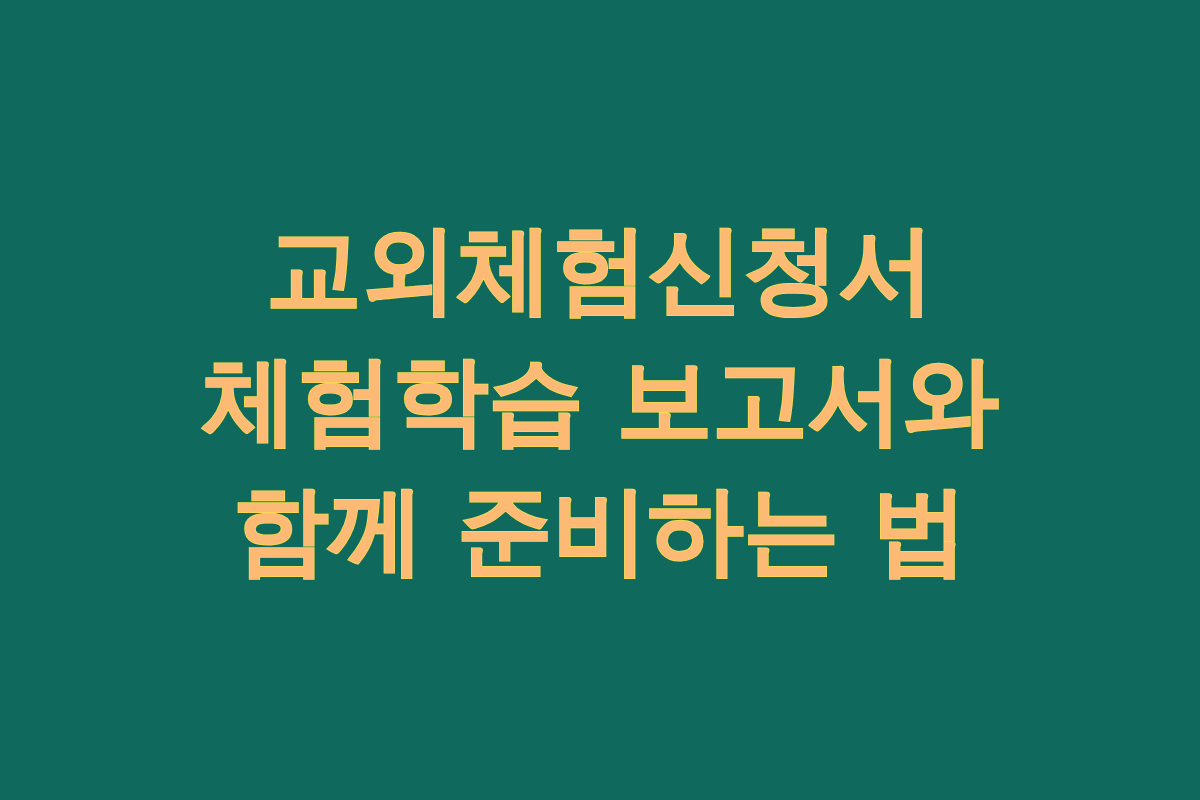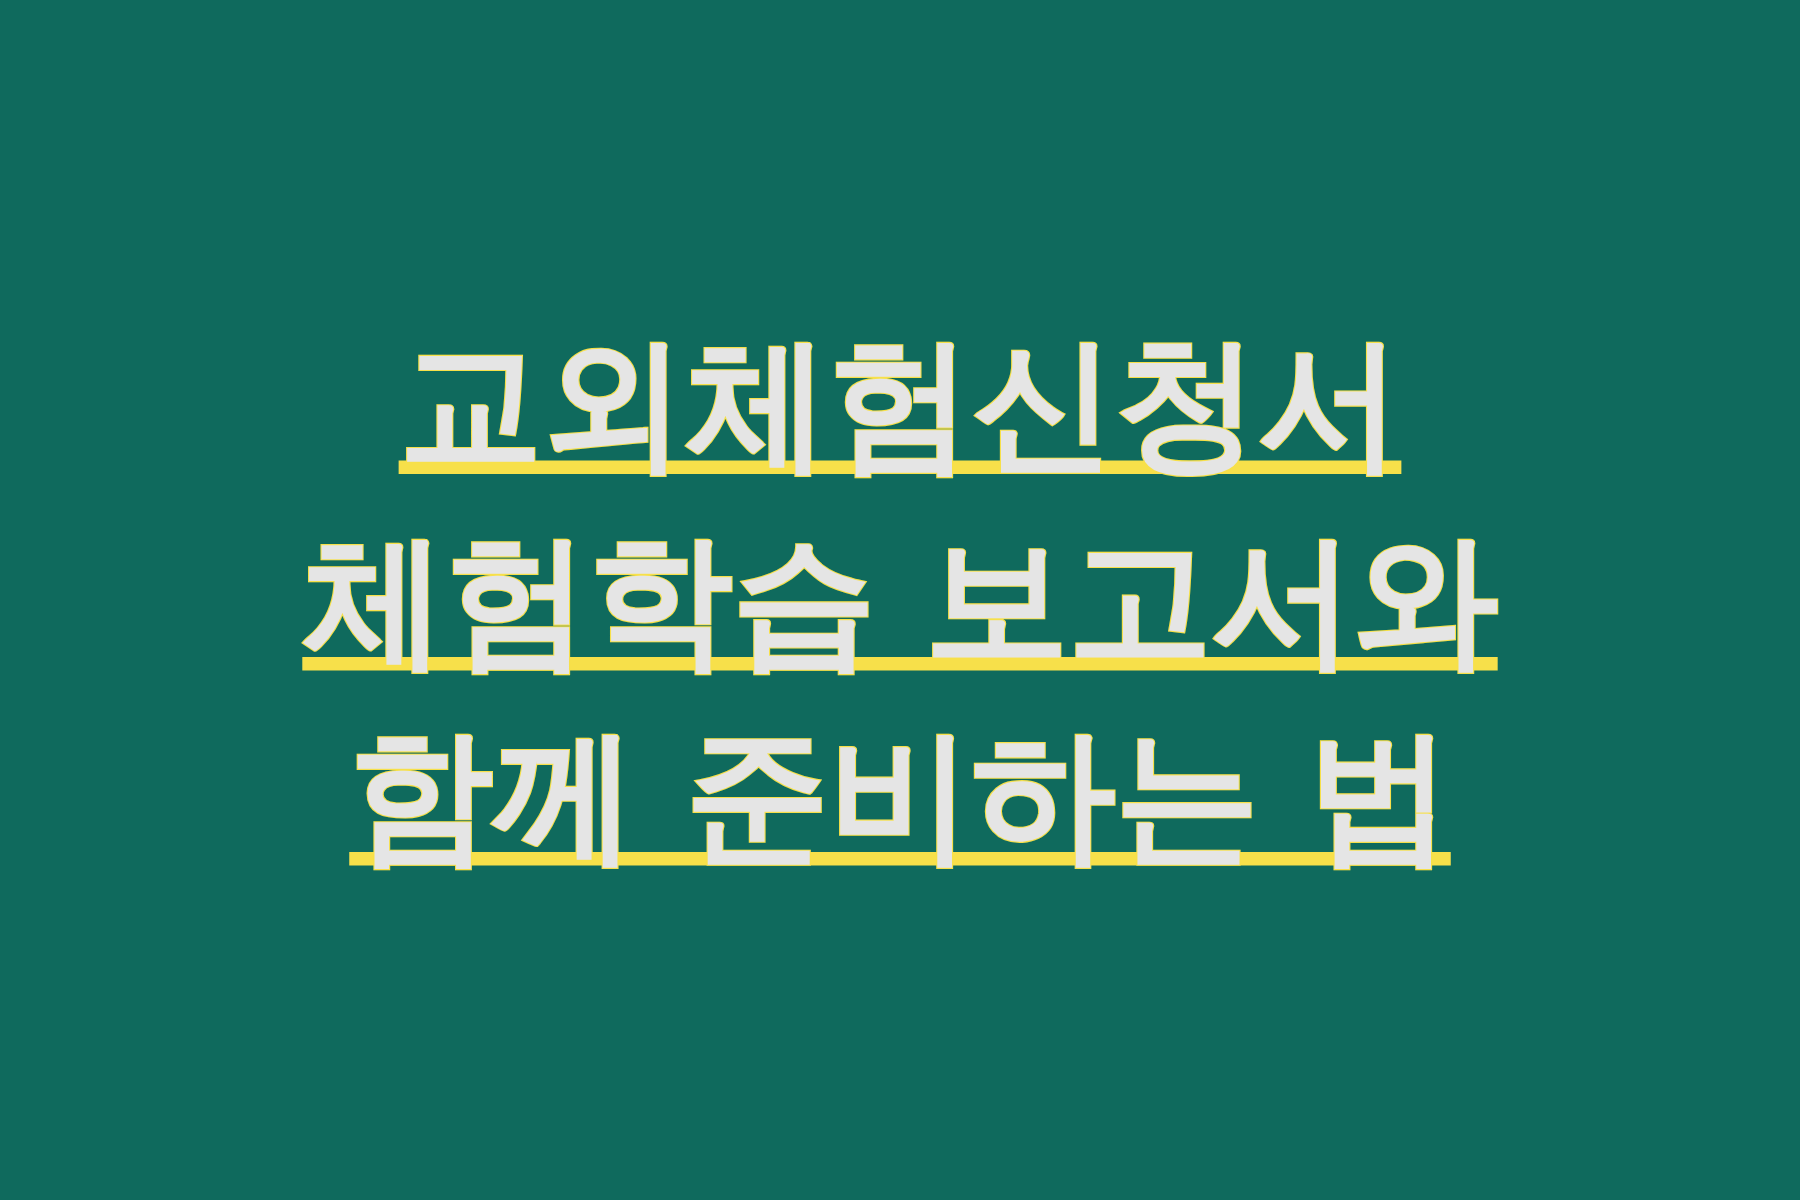--- a/index.html
+++ b/index.html
@@ -53,16 +53,16 @@
     paint-order: stroke fill;
     -webkit-text-stroke: 1.5px #F7E04A;
   }
 </style>
 </head>
 <body>
 
 <div class="thumbnail-card" style="background: rgb(15, 106, 93);">
 
   <div class="headline-block">
-    <h1 class="headline-text" style="color: #e5e5e5; text-decoration: underline; -webkit-text-stroke: 1.5px rgb(247, 224, 74);">교외체험신청서 체험학습 보고서와 함께 준비하는 법</h1>
+    <h1 class="headline-text" style="color: #fdba74; -webkit-text-stroke: 1.5px rgb(247, 224, 74);">교외체험신청서 체험학습 보고서와 함께 준비하는 법</h1>
   </div>
 
 </div>
 
 </body></html>

